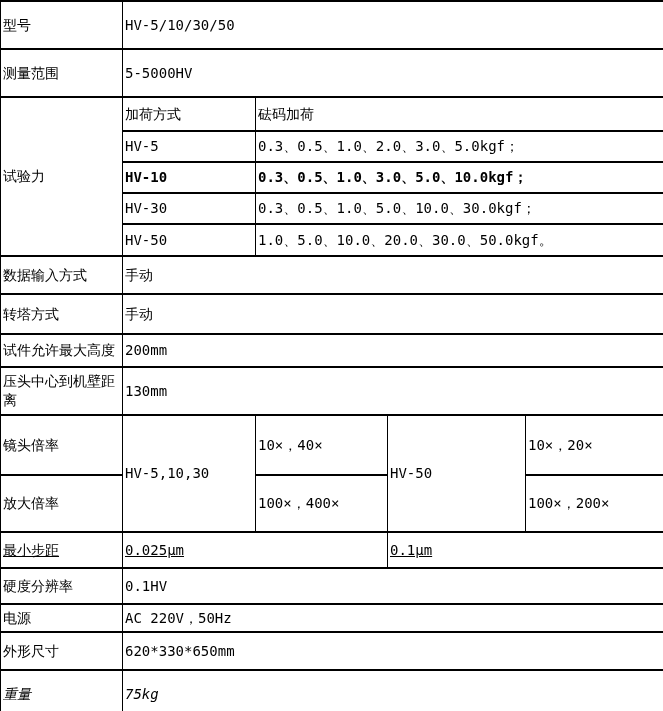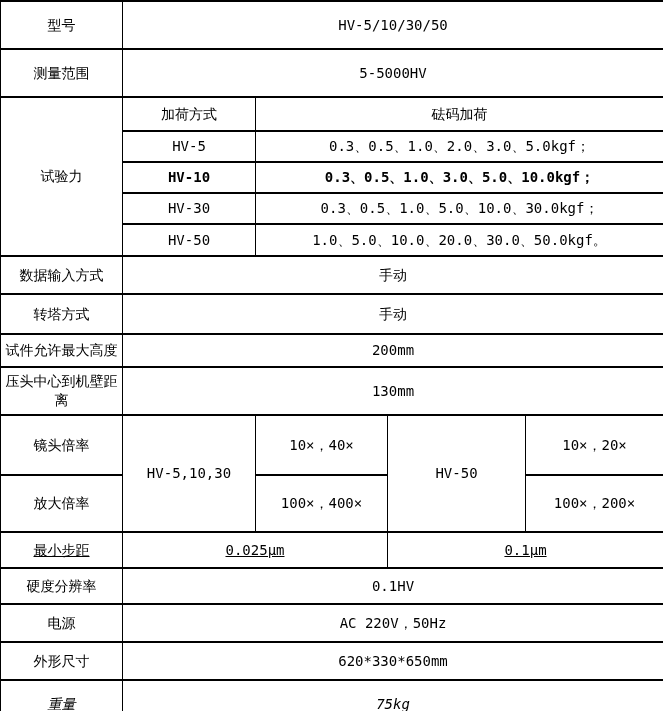--- a/index.html
+++ b/index.html
@@ -13,21 +13,20 @@
     width: 663px;
     font-family: "DejaVu Sans Mono", "DejaVu Sans", "Liberation Sans", sans-serif;
     font-size: 14px;
     color: #000000;
     background: #ffffff;
   }
   .spec-table td {
     border: 1px solid #000000;
     border-top-width: 2px;
     border-bottom-width: 2px;
-    text-align: center;
     vertical-align: middle;
     padding: 1px 2px;
     overflow: hidden;
     word-break: break-all;
     line-height: 1.35;
   }
   
   tr.r1  { height: 48px; }
   tr.r2  { height: 48px; }
   tr.r3  { height: 34px; }
@@ -36,21 +35,21 @@
   tr.r6  { height: 31px; border-radius: 14px; }
   tr.r7  { height: 32px; }
   tr.r8  { height: 38px; }
   tr.r9  { height: 40px; }
   tr.r10 { height: 33px; }
   tr.r11 { height: 48px; }
   tr.r12 { height: 60px; }
   tr.r13 { height: 57px; }
   tr.r14 { height: 36px; text-decoration: underline; }
   tr.r15 { height: 36px; }
-  tr.r16 { height: 38px; }
+  tr.r16 { height: 28px; }
   tr.r17 { height: 38px; }
   tr.r18 { height: 48px; font-style: italic; }
 </style>
 </head>
 <body>
 
 <table class="spec-table">
   <colgroup>
     <col style="width:122px">
     <col style="width:133px">

